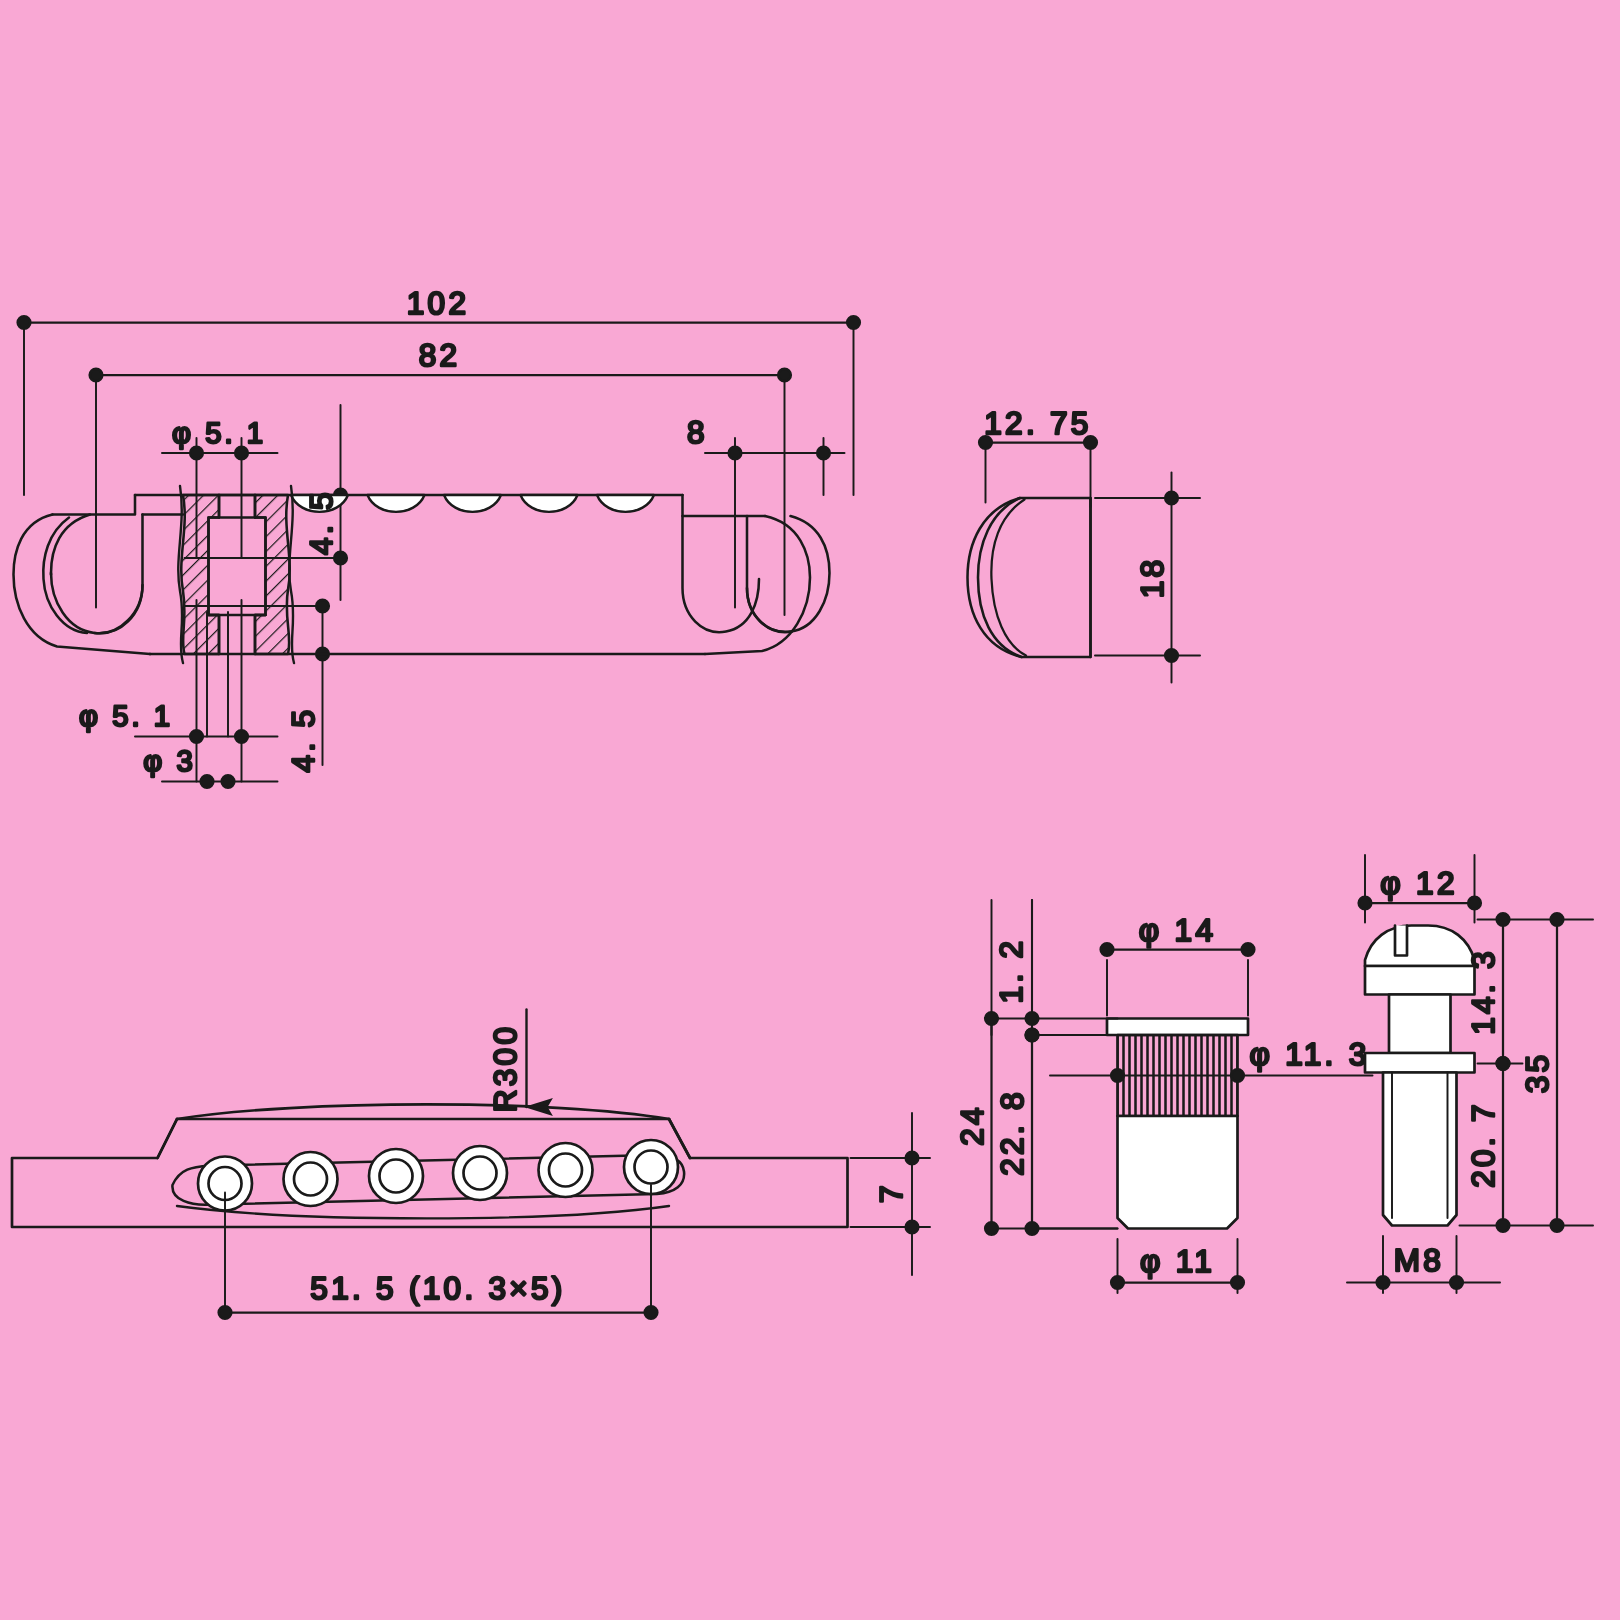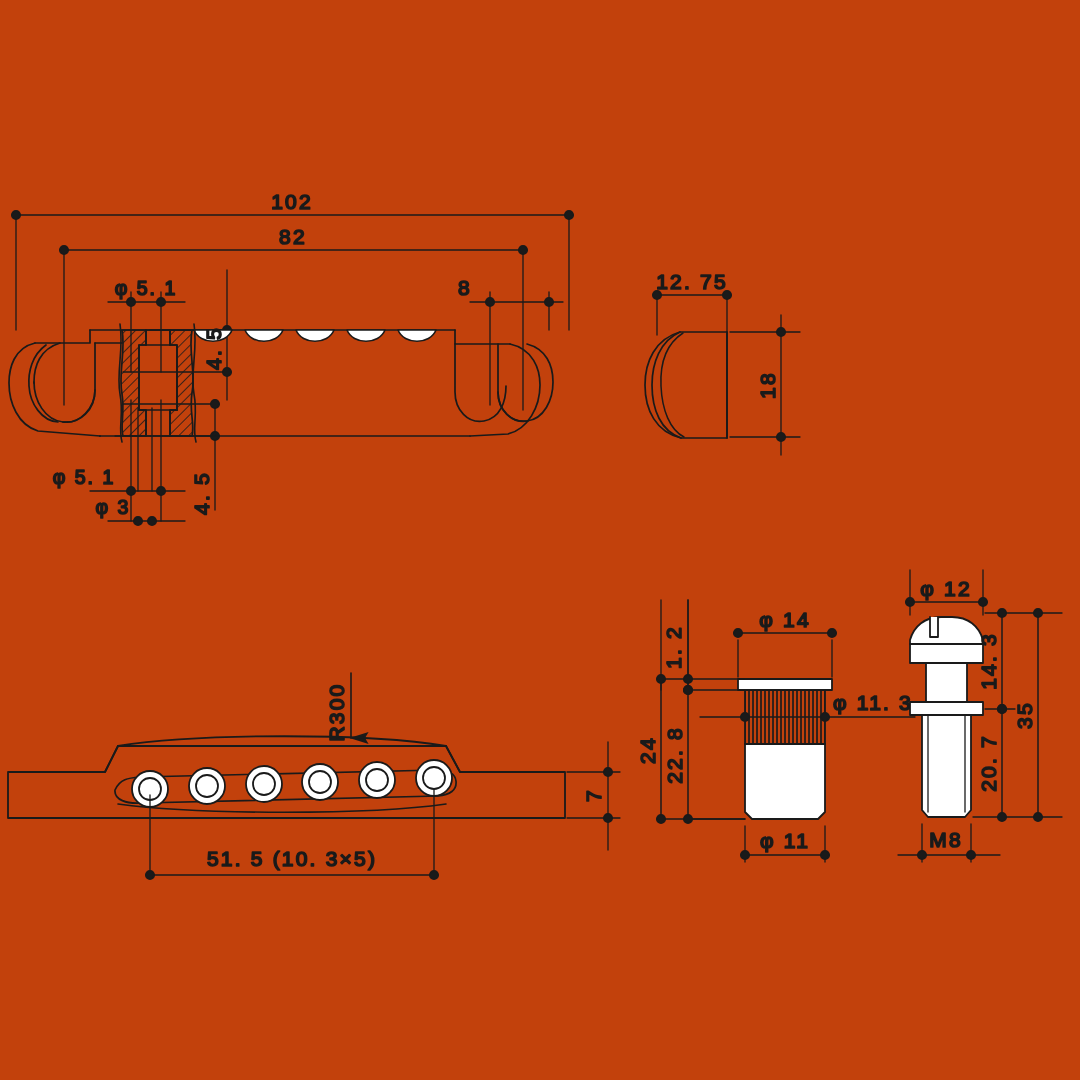--- a/index.html
+++ b/index.html
@@ -8,21 +8,21 @@
     padding: 0;
     background: #ffffff;
   }
   body {
     font-family: "Liberation Sans", sans-serif;
   }
   #sheet {
     position: relative;
     width: 1080px;
     height: 1080px;
-    background: #c2410c;
+    background: #f9a8d4;
     overflow: hidden;
   }
   #sheet svg {
     position: absolute;
     top: 0;
     left: 0;
     width: 1080px;
     height: 1080px;
   }
   .dimtext {

